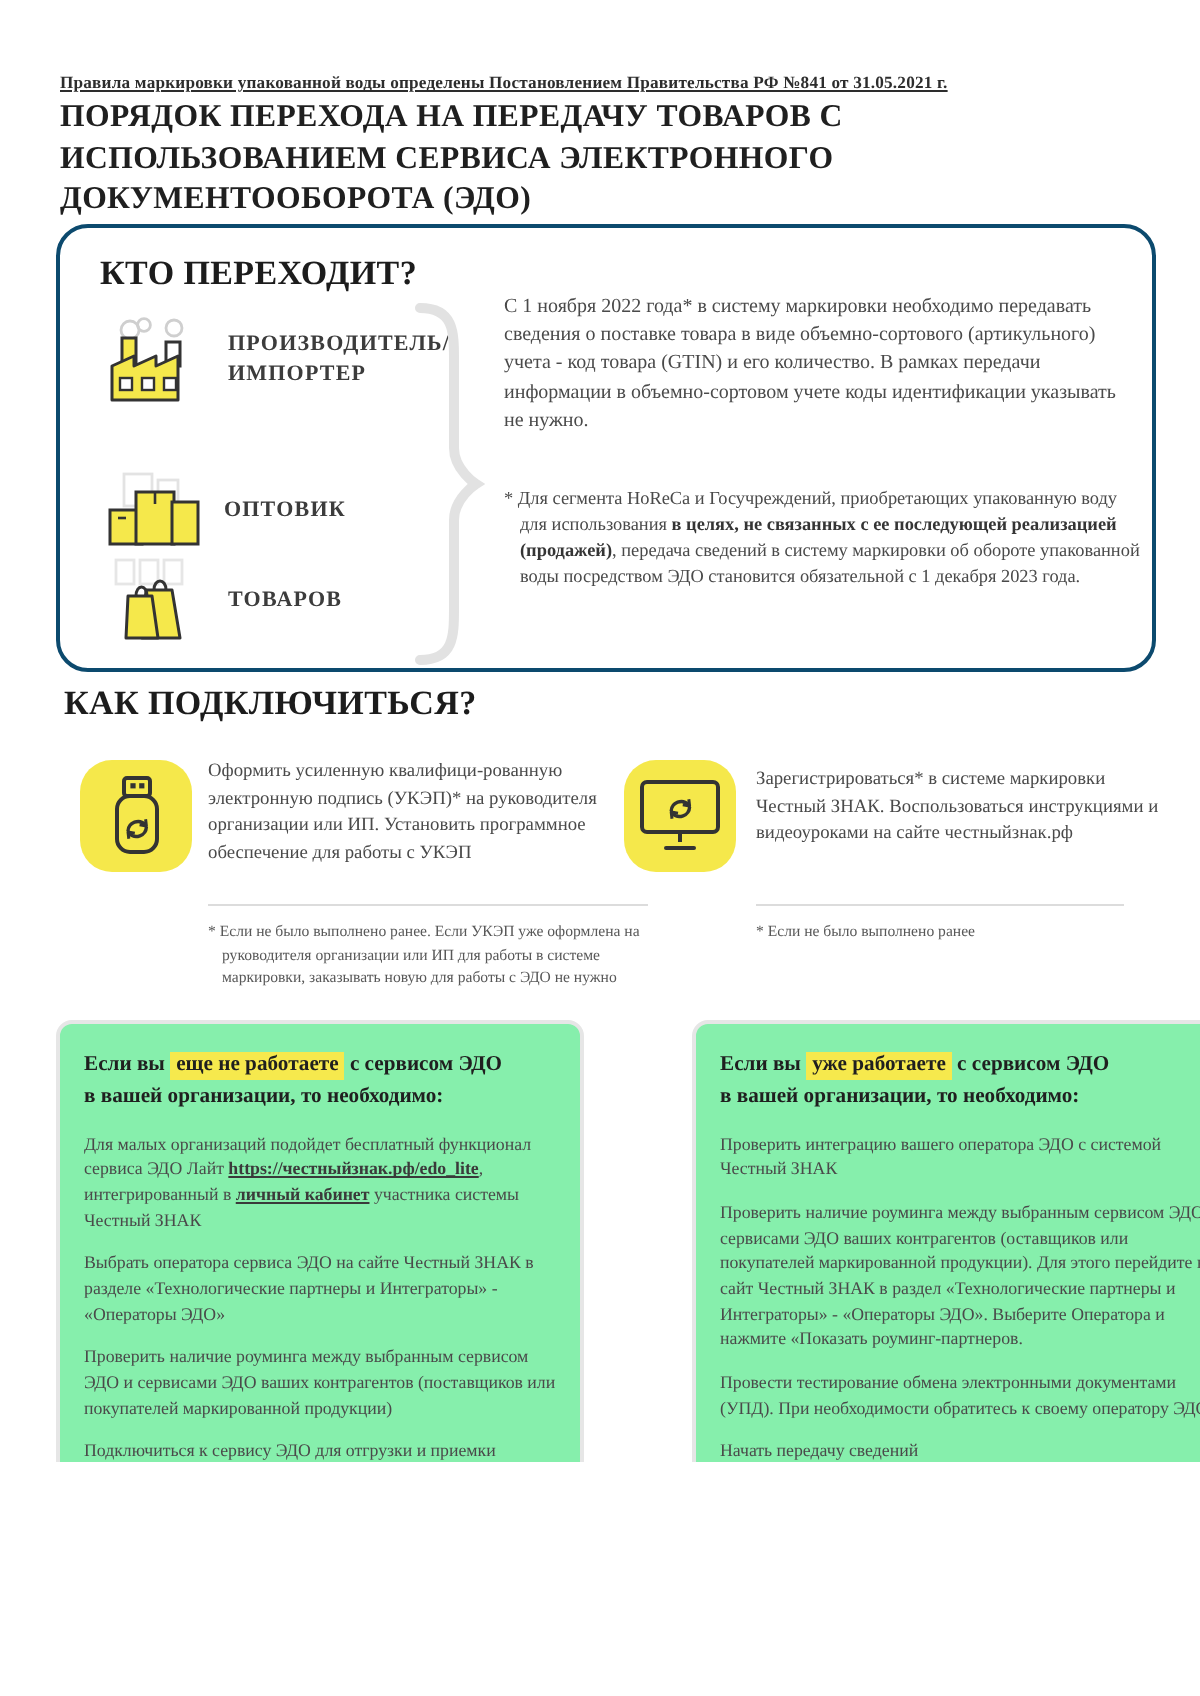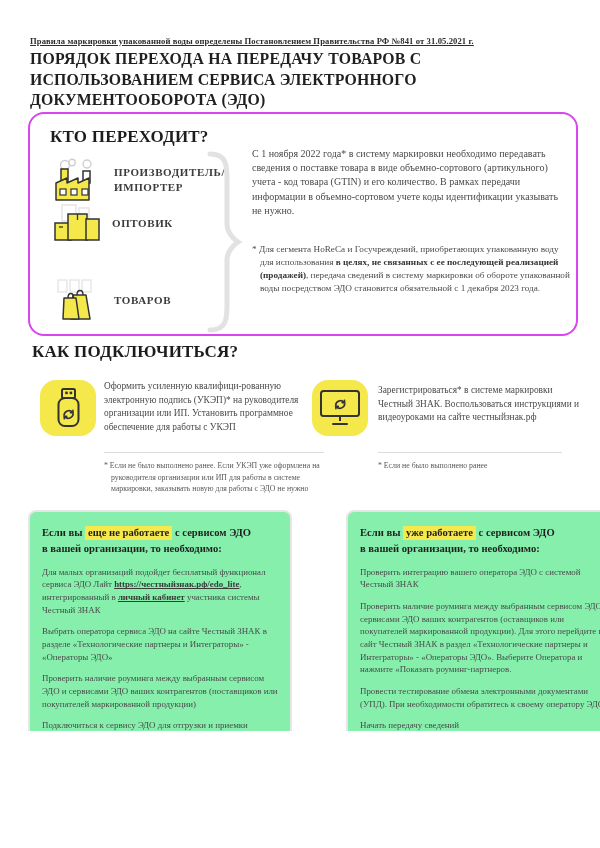--- a/index.html
+++ b/index.html
@@ -6,21 +6,21 @@
   .page{position:relative;width:600px;height:731px;background:#ffffff;
         font-family:Liberation Serif, serif;overflow:hidden;color:#3c3c3c;}
 
   .source-note{position:absolute;left:30px;top:36px;font-size:8.6px;font-weight:700;
                color:#2d2d2d;text-decoration:underline;letter-spacing:.1px;}
   .main-title{position:absolute;left:30px;top:49px;width:548px;margin:0;
               font-size:15.8px;line-height:1.3;font-weight:700;color:#1f1f1f;letter-spacing:.2px;}
 
   
   .who-card{position:absolute;left:28px;top:112px;width:550px;height:224px;
-            border:2px solid #d946ef;border-radius:16px;box-sizing:border-box;background:#fff;}
+            border:2px solid #0c4a6e;border-radius:16px;box-sizing:border-box;background:#fff;}
   .who-heading{position:absolute;left:20px;top:13px;margin:0;font-size:17px;
                font-weight:700;color:#1c1c1c;letter-spacing:.2px;}
   .role{position:absolute;left:22px;display:flex;align-items:center;gap:12px;width:195px;}
   .role-icon{flex:0 0 50px;display:flex;justify-content:center;}
   .role-label{font-size:11px;font-weight:700;color:#3c3c3c;letter-spacing:.6px;
               line-height:1.35;width:118px;}
   .brace{position:absolute;left:176px;top:36px;}
   .who-desc{position:absolute;left:222px;top:33px;width:314px;margin:0;
             font-size:10px;line-height:1.42;color:#4a4a4a;}
   .who-footnote{position:absolute;left:222px;top:129px;width:314px;margin:0;
@@ -73,21 +73,21 @@
           <rect x="31" y="13" width="7" height="12" fill="#ffffff" stroke="#333" stroke-width="1.5"></rect>
           <path d="M4 42 V25 l11 -5 v5 l11 -5 v5 l11 -5 v22 z" fill="#F5E84B" stroke="#333" stroke-width="1.5" stroke-linejoin="round"></path>
           <rect x="8" y="31" width="6" height="6" fill="#fff" stroke="#333" stroke-width="1.2"></rect>
           <rect x="19" y="31" width="6" height="6" fill="#fff" stroke="#333" stroke-width="1.2"></rect>
           <rect x="30" y="31" width="6" height="6" fill="#fff" stroke="#333" stroke-width="1.2"></rect>
         </svg>
       </span>
       <span class="role-label">ПРОИЗВОДИТЕЛЬ/ИМПОРТЕР</span>
     </div>
 
-    <div class="role" style="top:88px;gap:10px;">
+    <div class="role" style="top:120px;gap:10px;">
       <span class="role-icon">
         <svg width="50" height="42" viewBox="0 0 50 42">
           <rect x="10" y="3" width="14" height="16" fill="none" stroke="#e3e3e3" stroke-width="1.4"></rect>
           <rect x="27" y="6" width="10" height="12" fill="none" stroke="#e3e3e3" stroke-width="1.4"></rect>
           <rect x="3" y="21" width="16" height="17" fill="#F5E84B" stroke="#333" stroke-width="1.5"></rect>
           <rect x="16" y="12" width="19" height="26" fill="#F5E84B" stroke="#333" stroke-width="1.5"></rect>
           <rect x="34" y="17" width="13" height="21" fill="#F5E84B" stroke="#333" stroke-width="1.5"></rect>
           <line x1="25.5" y1="12" x2="25.5" y2="18" stroke="#333" stroke-width="1.3"></line>
           <line x1="7" y1="25" x2="11" y2="25" stroke="#333" stroke-width="1.3"></line>
         </svg>

